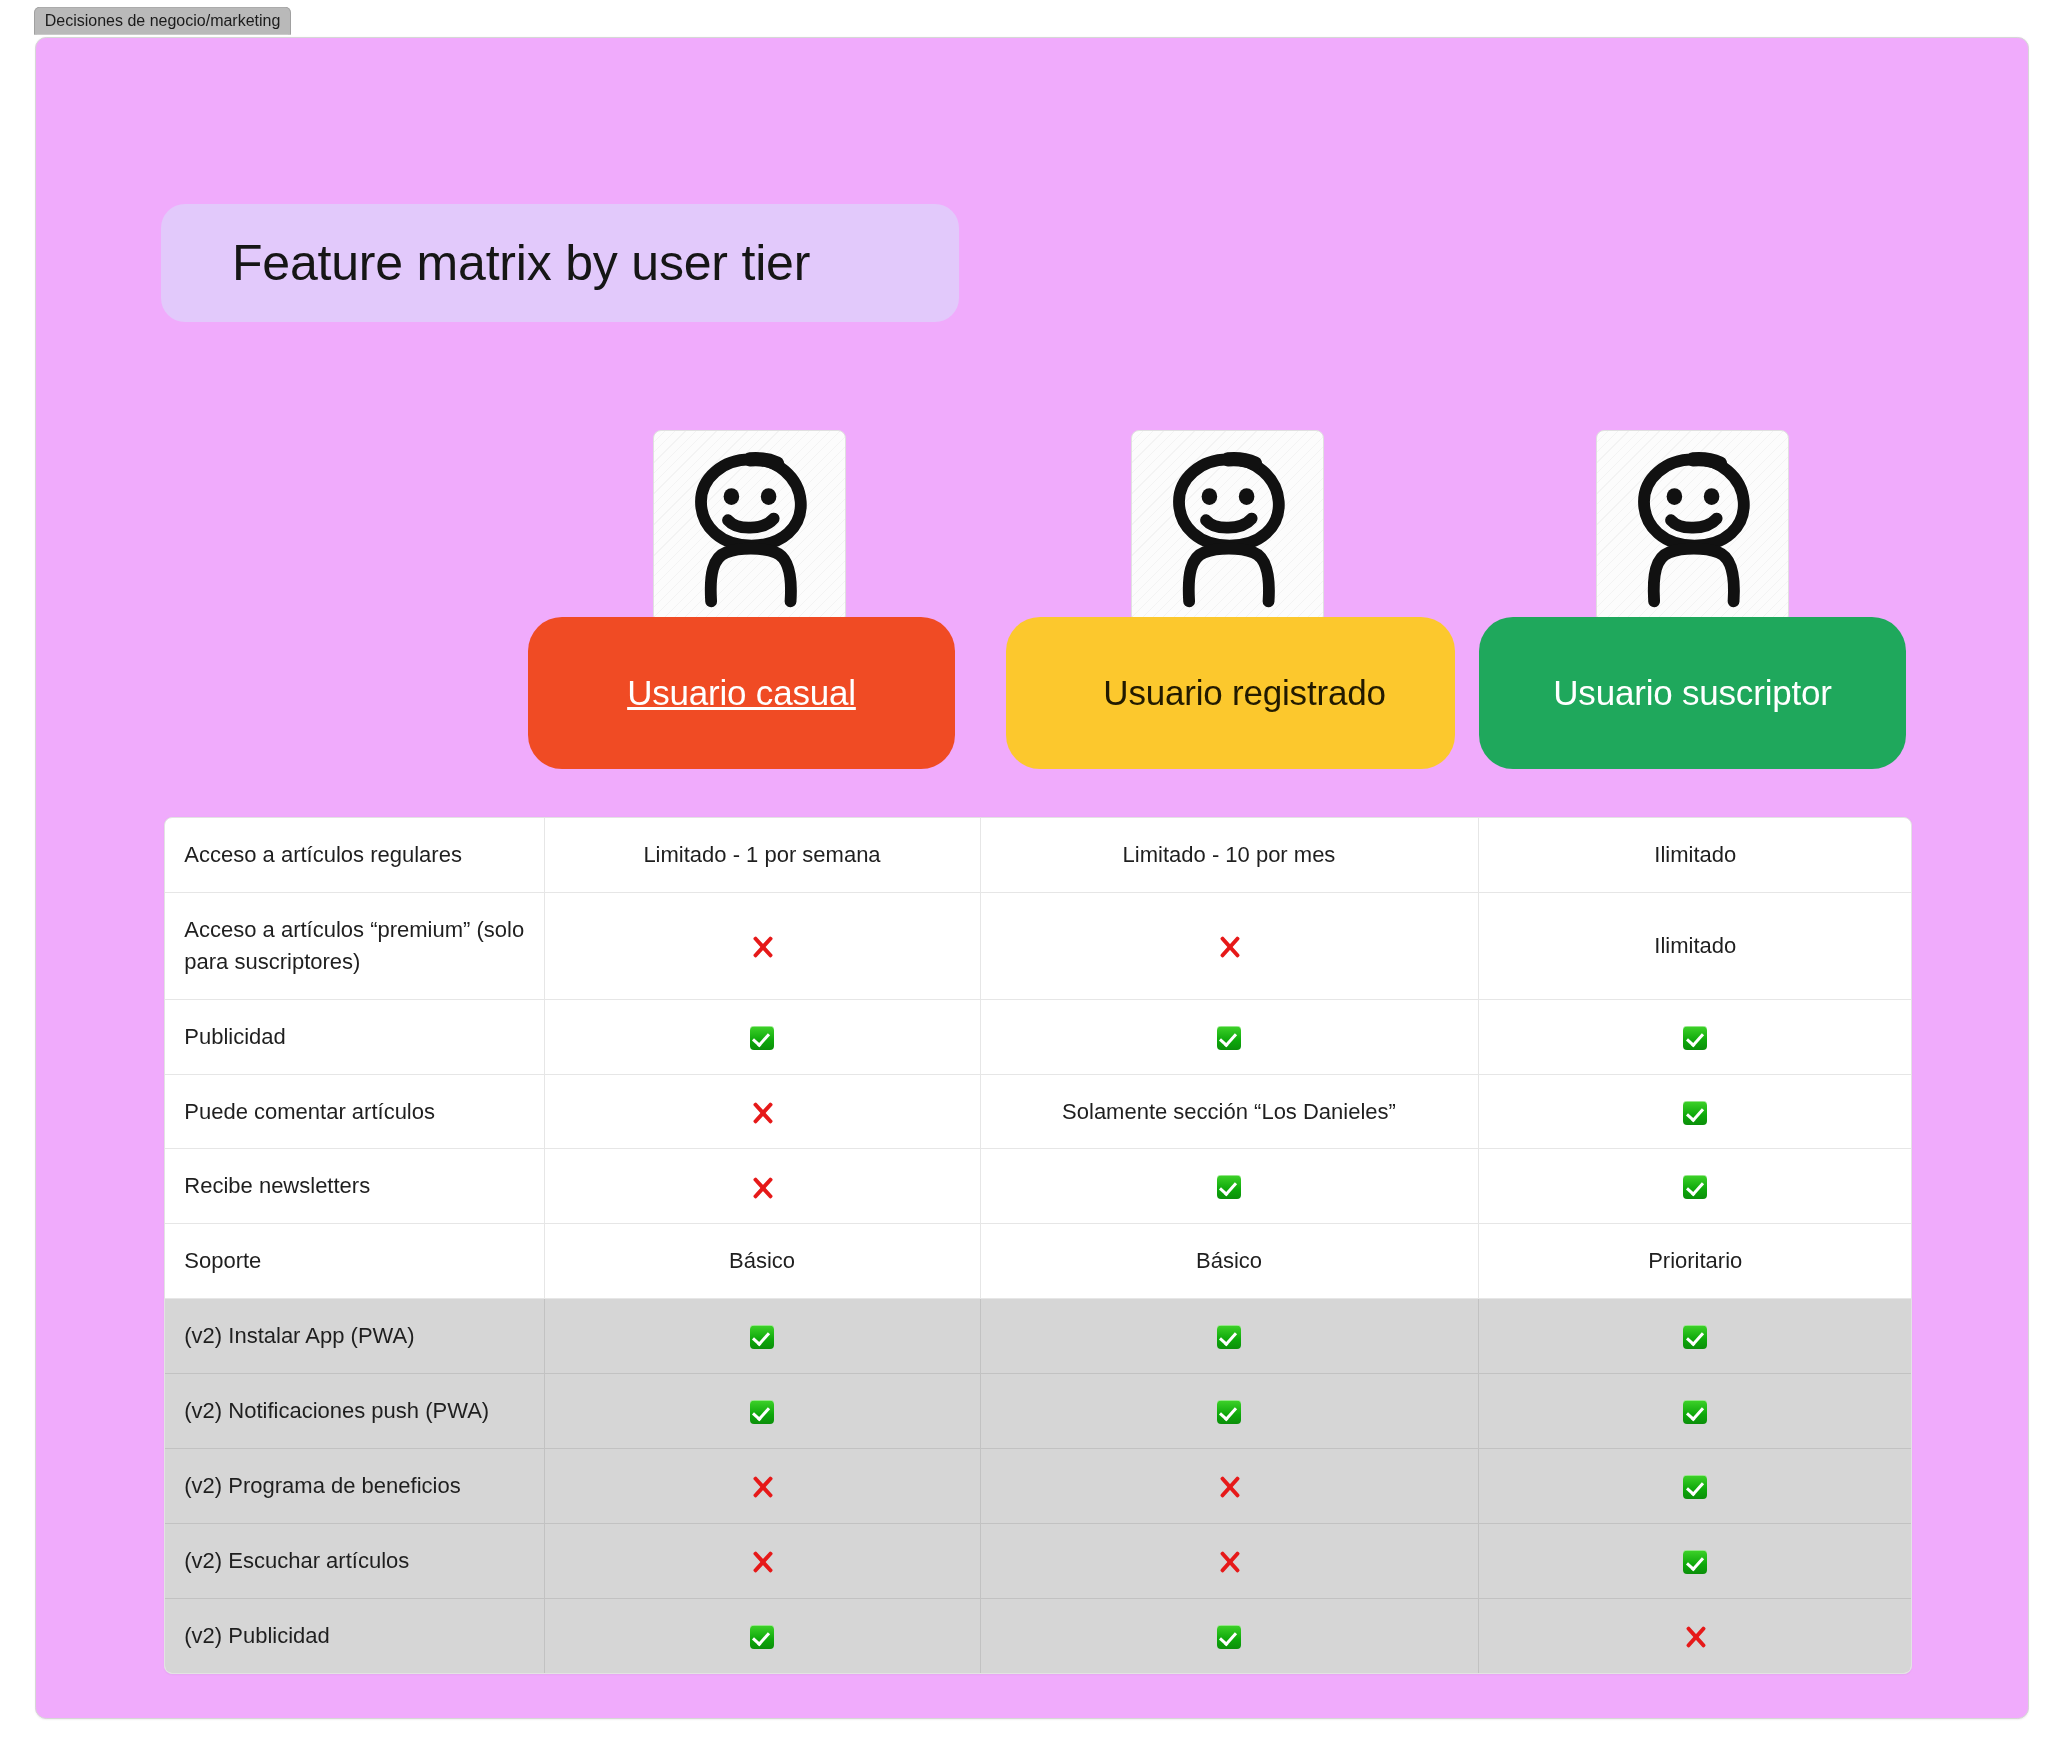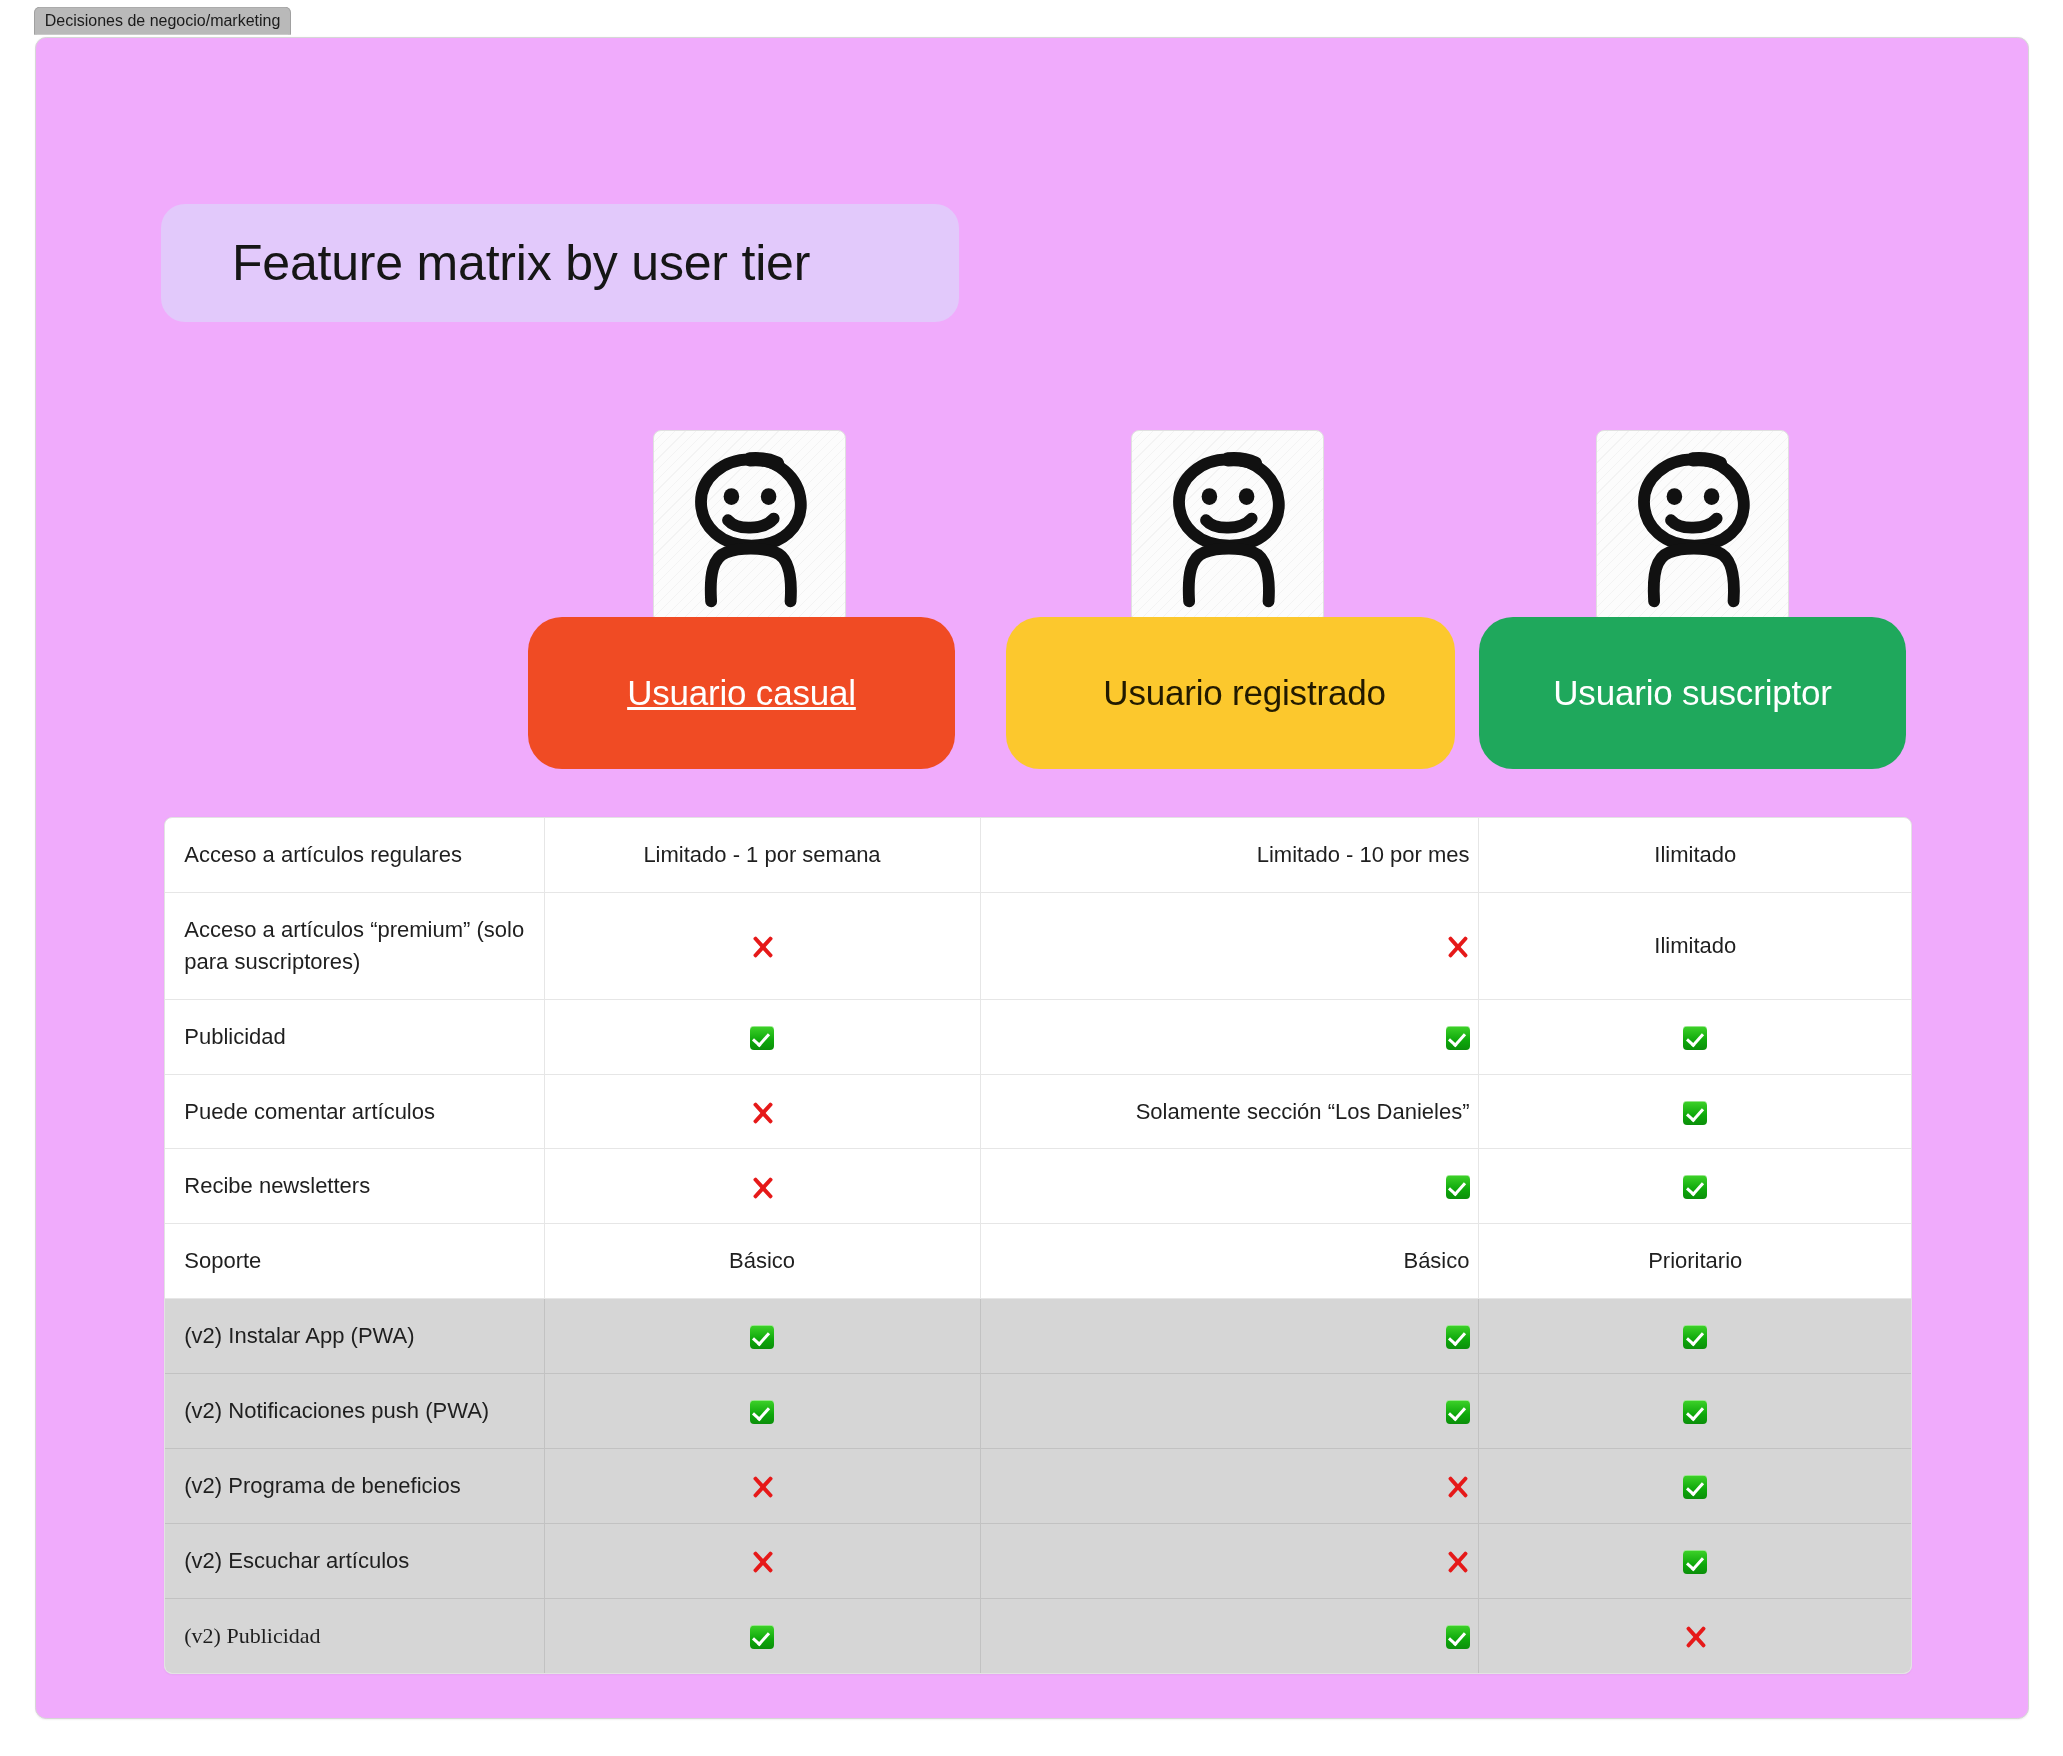--- a/index.html
+++ b/index.html
@@ -159,27 +159,27 @@
     table-layout: fixed;
   }
   .matrix td {
     border-right: 0.8px solid #e6e6e6;
     border-bottom: 0.8px solid #e6e6e6;
     font-size: 22px;
     color: #1f1f1f;
     box-sizing: border-box;
     vertical-align: middle;
   }
-  .matrix tr:last-child td { border-bottom: none; font-family: Liberation Serif, serif; }
+  .matrix tr:last-child td { border-bottom: none; }
   .matrix td:last-child { border-right: none; }
 
   .col-label   { width: 379px;  padding: 21px 0 21px 19.3px; text-align: left; line-height: 1.45; }
   .col-value   { text-align: center; padding: 15px 8px; }
   .col-v1 { width: 436px; }
-  .col-v2 { width: 498px; text-align: right; }
+  .col-v2 { width: 498px; }
   .col-v3 { width: 434px; }
 
   tr.v2row td { background: #d6d6d6; }
   tr.v2row td { border-bottom-color: #c2c2c2; border-right-color: #c2c2c2; }
 
   .mark { font-size: 24px; line-height: 1; display: inline-block; }
   .mark-yes {
     width: 24px; height: 24px;
     border-radius: 4px;
     background: linear-gradient(180deg,#3fd32a 0%, #0ea80b 60%, #0b8f0a 100%);

